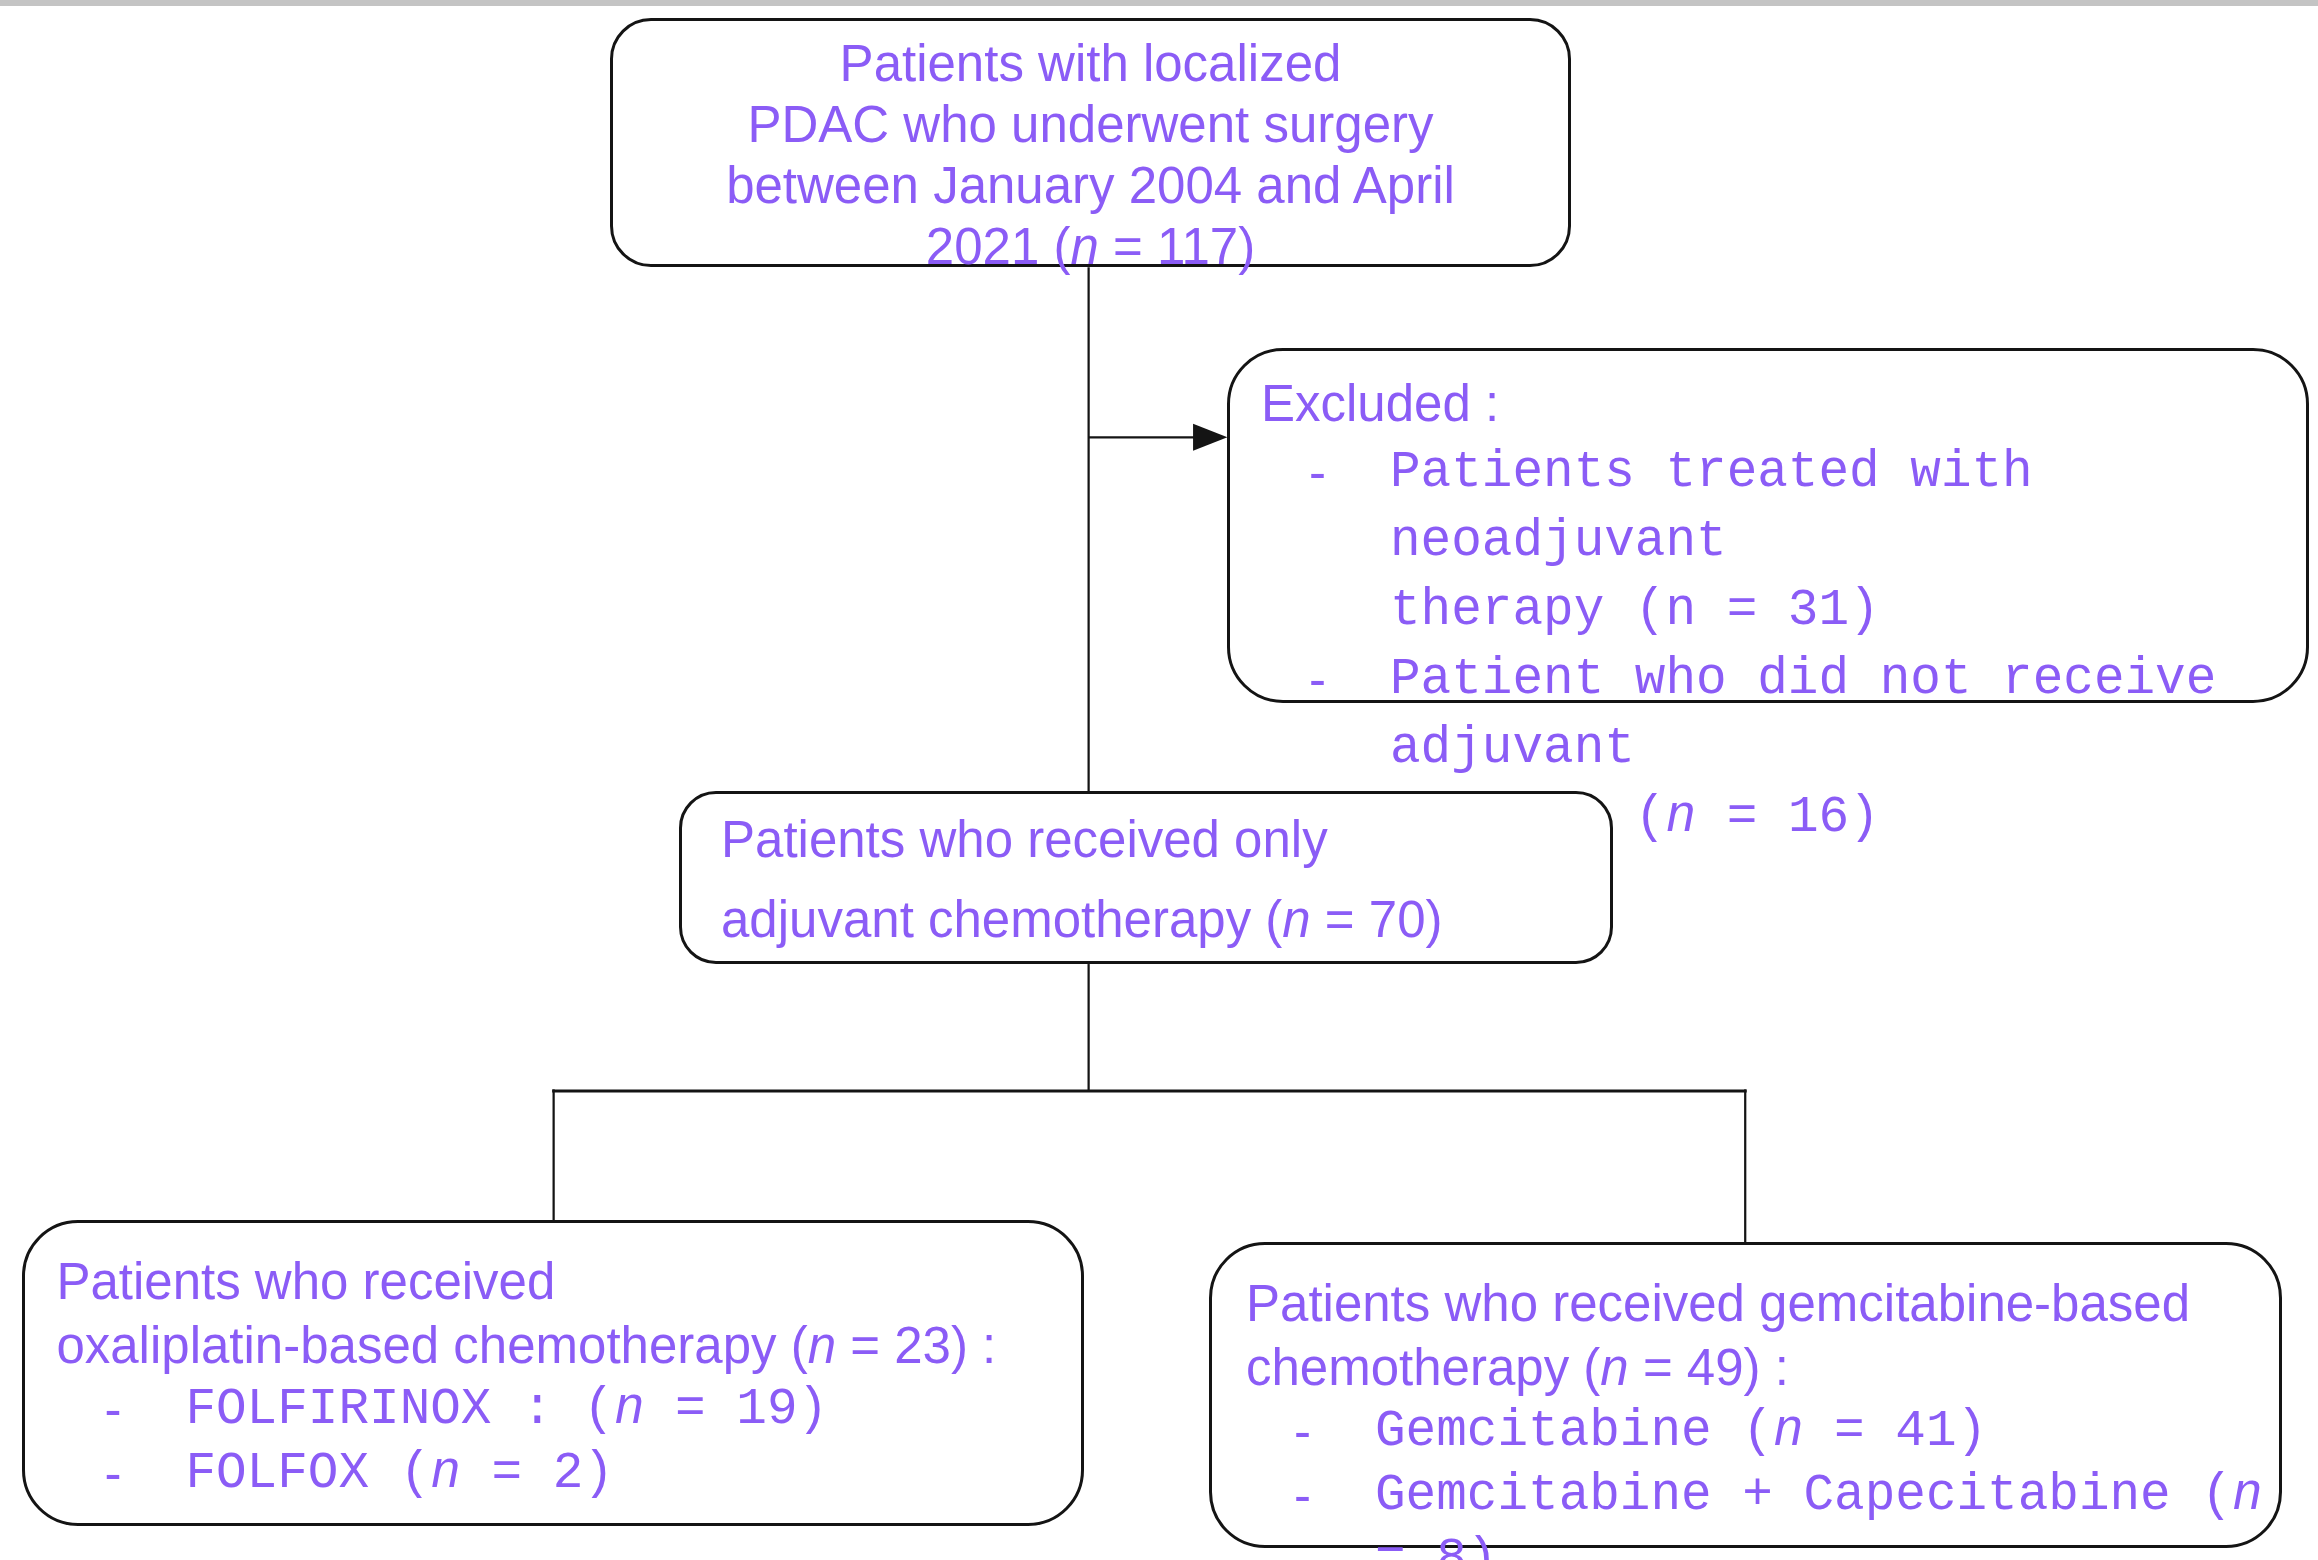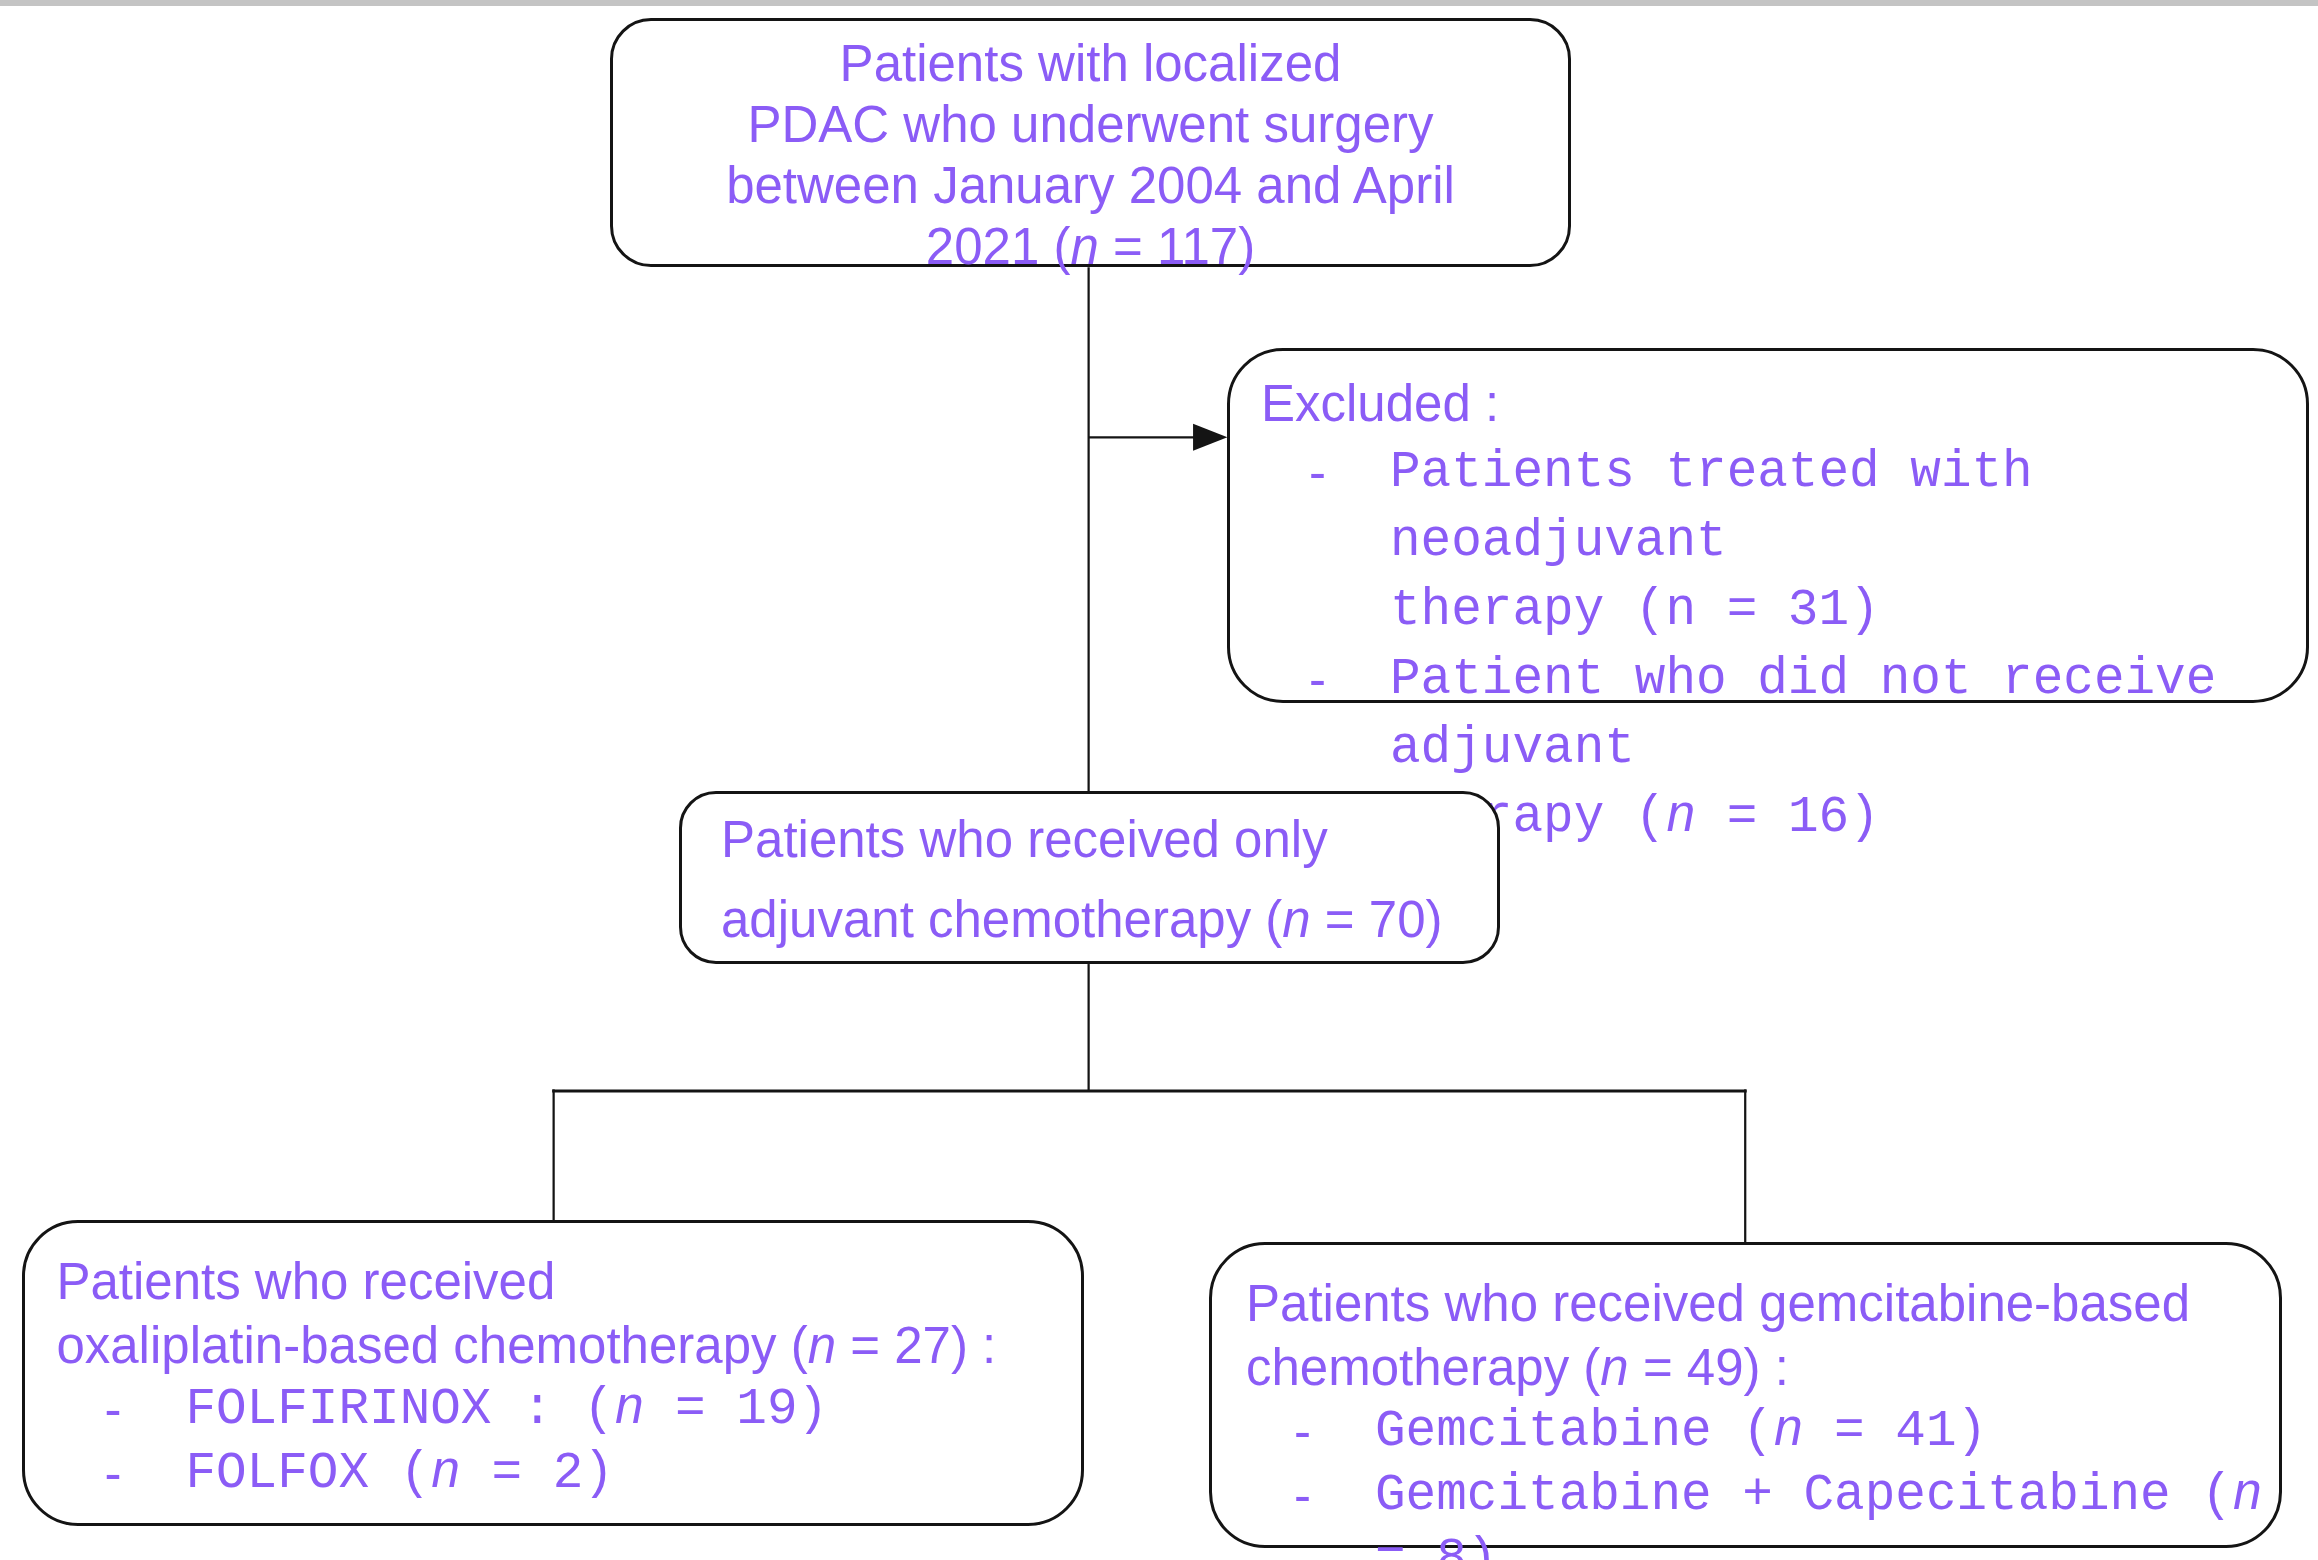--- a/index.html
+++ b/index.html
@@ -41,21 +41,21 @@
     text-align:center;
   }
   #box-excluded{
     left:1227px;top:348px;width:1082px;height:355px;
     border-radius:56px;
     padding:18px 18px 0 31px;
     line-height:69px;
   }
   #box-excluded .bullet{margin-left:48px;}
   #box-adjuvant{
-    left:679px;top:791px;width:821px;height:173px;
+    left:679px;top:791px;width:934px;height:173px;
     border-radius:37px;
     padding:6px 0 0 39px;
     line-height:80px;
   }
   #box-oxaliplatin{
     left:22.4px;top:1220px;width:1062px;height:306px;
     border-radius:56px;
     padding:27px 12px 0 31px;
     line-height:64px;
   }
@@ -109,21 +109,21 @@
     </div>
   </div>
 
   <div class="box" id="box-adjuvant">
     <div class="line"><span>Patients who received only</span></div>
     <div class="line"><span>adjuvant chemotherapy (</span><span class="it">n</span><span> = 70)</span></div>
   </div>
 
   <div class="box" id="box-oxaliplatin">
     <div class="line"><span>Patients who received</span></div>
-    <div class="line"><span>oxaliplatin-based chemotherapy (</span><span class="it">n</span><span> = 27) :</span></div>
+    <div class="line"><span>oxaliplatin-based chemotherapy (</span><span class="it">n</span><span> = 23) :</span></div>
     <div class="bullet">
       <span class="marker">-</span>
       <div class="btext">
         <div class="line"><span>FOLFIRINOX : (</span><span class="it">n</span><span> = 19)</span></div>
       </div>
     </div>
     <div class="bullet">
       <span class="marker">-</span>
       <div class="btext">
         <div class="line"><span>FOLFOX (</span><span class="it">n</span><span> = 2)</span></div>

